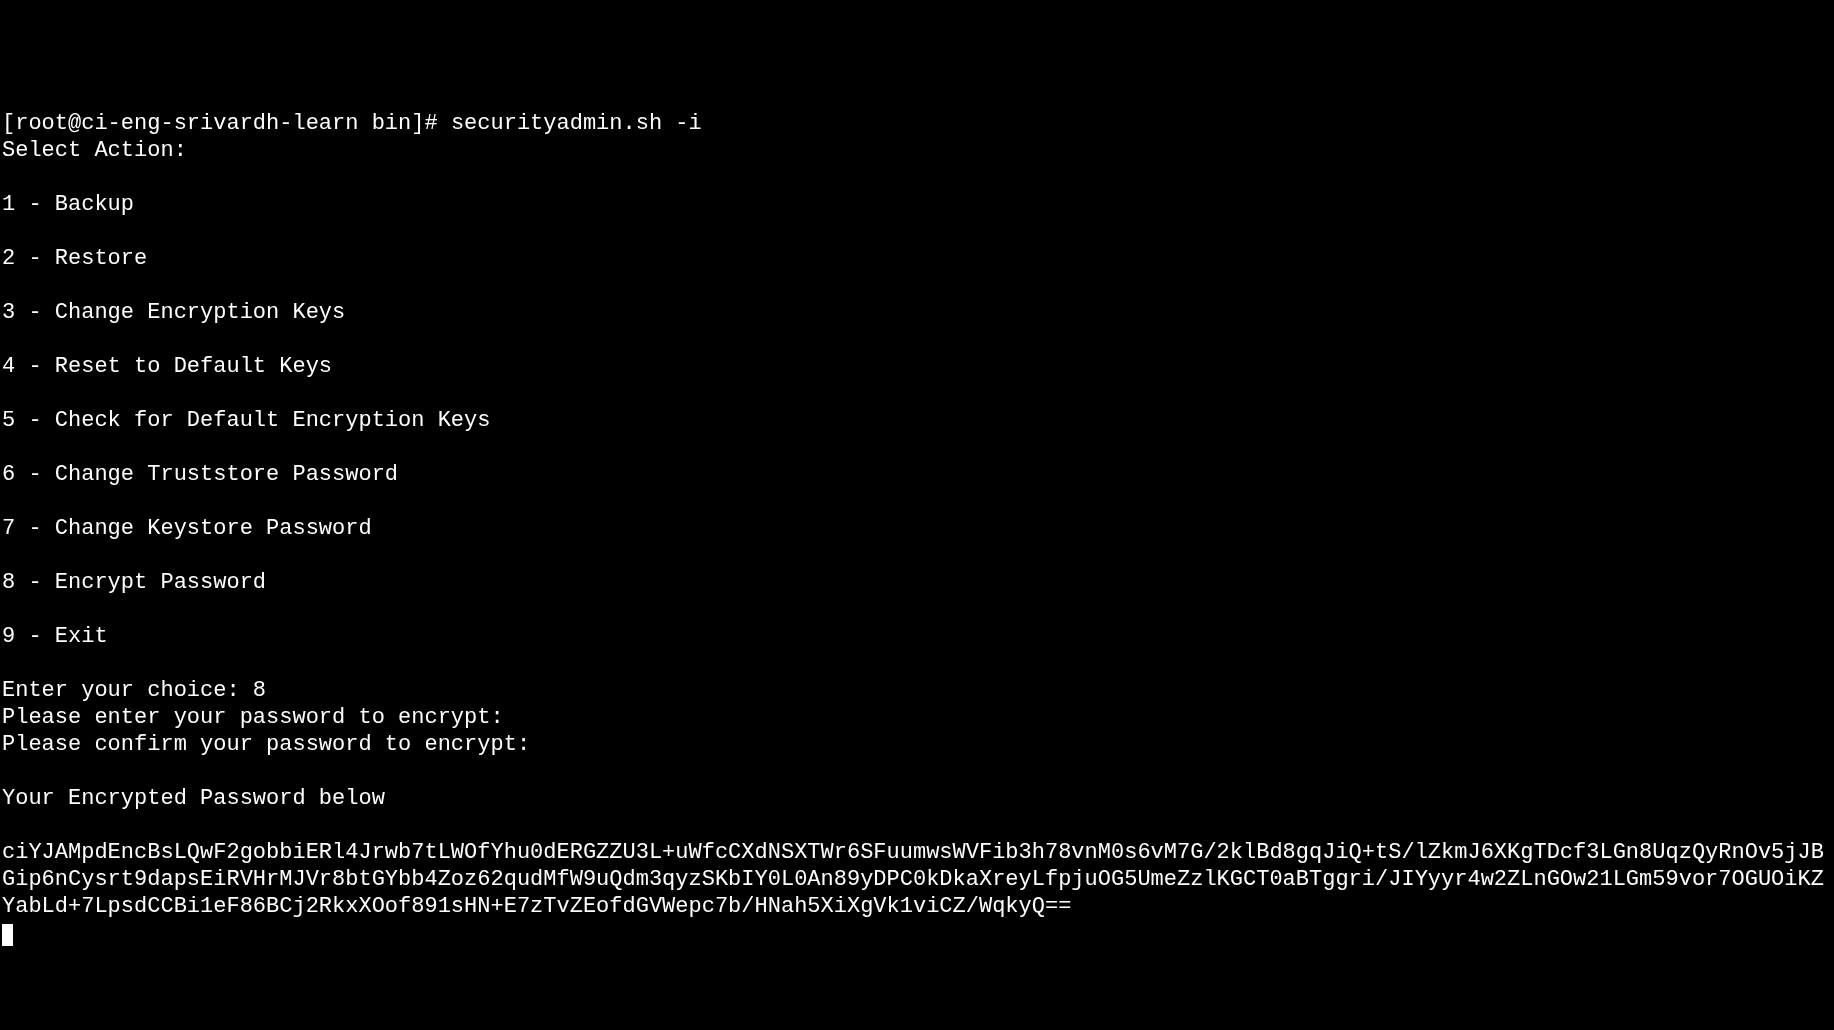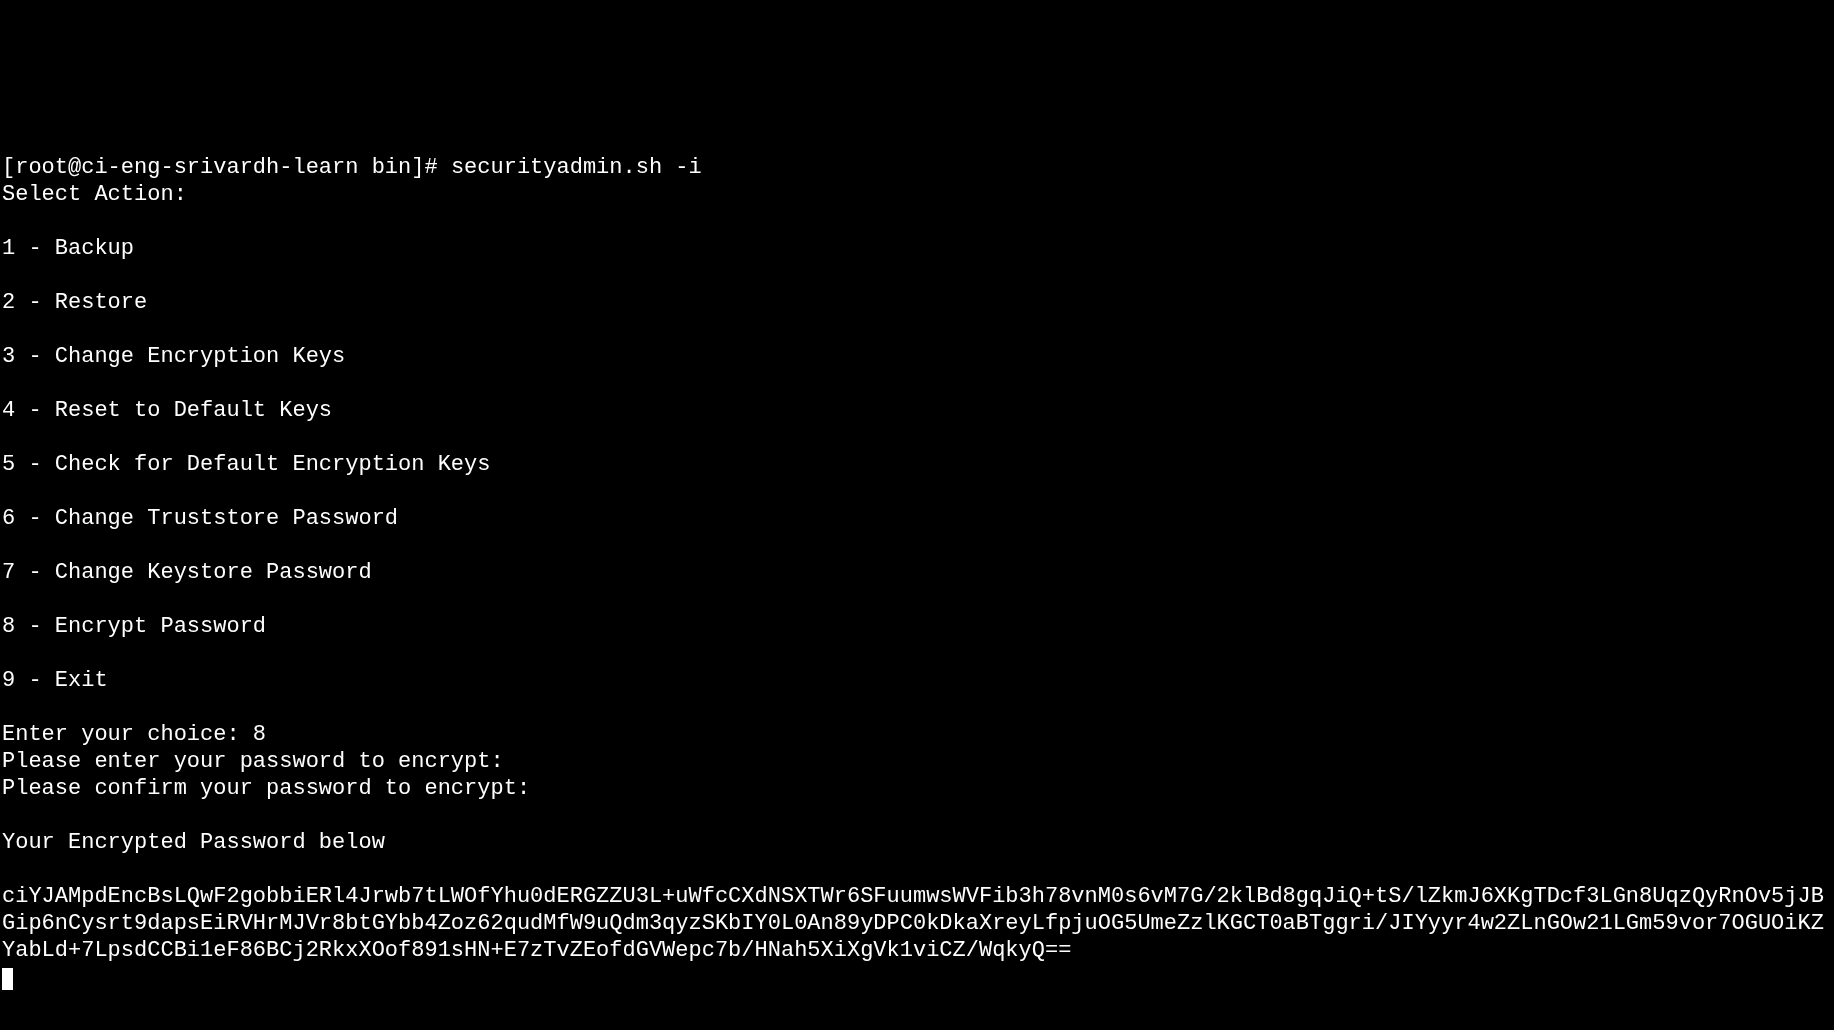--- a/index.html
+++ b/index.html
@@ -11,21 +11,20 @@
       margin: 0;
       padding: 2px;
       white-space: pre-wrap;
       word-wrap: break-word;
       width: 1834px;
       height: 1030px;
       box-sizing: border-box;
     }
     .terminal {
       white-space: pre-wrap;
-      margin-top: 44px;
     }
     .cursor {
       display: inline-block;
       width: 11px;
       height: 22px;
       background-color: #ffffff;
       vertical-align: text-bottom;
     }
   </style>
 </head>

